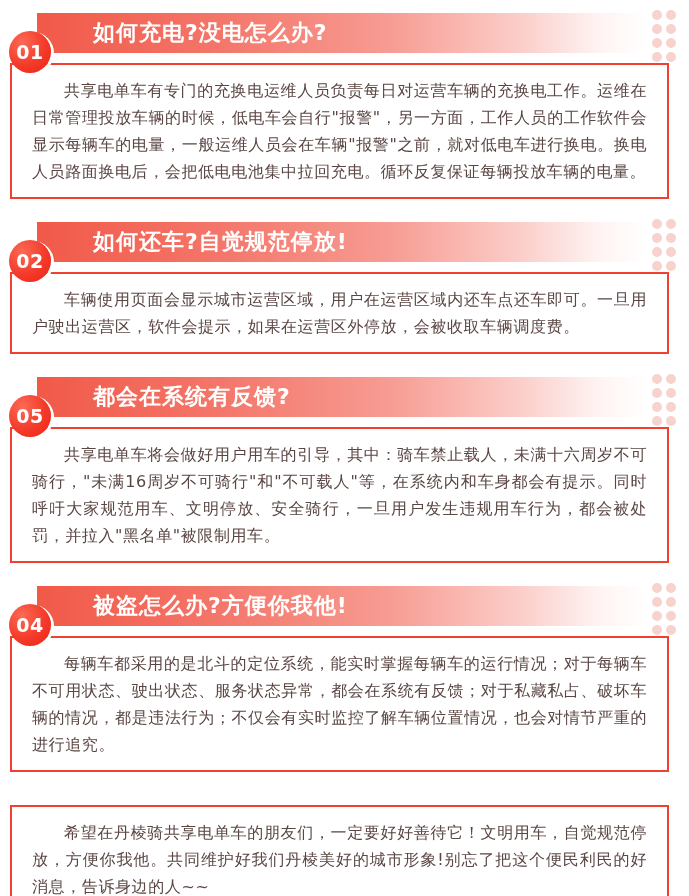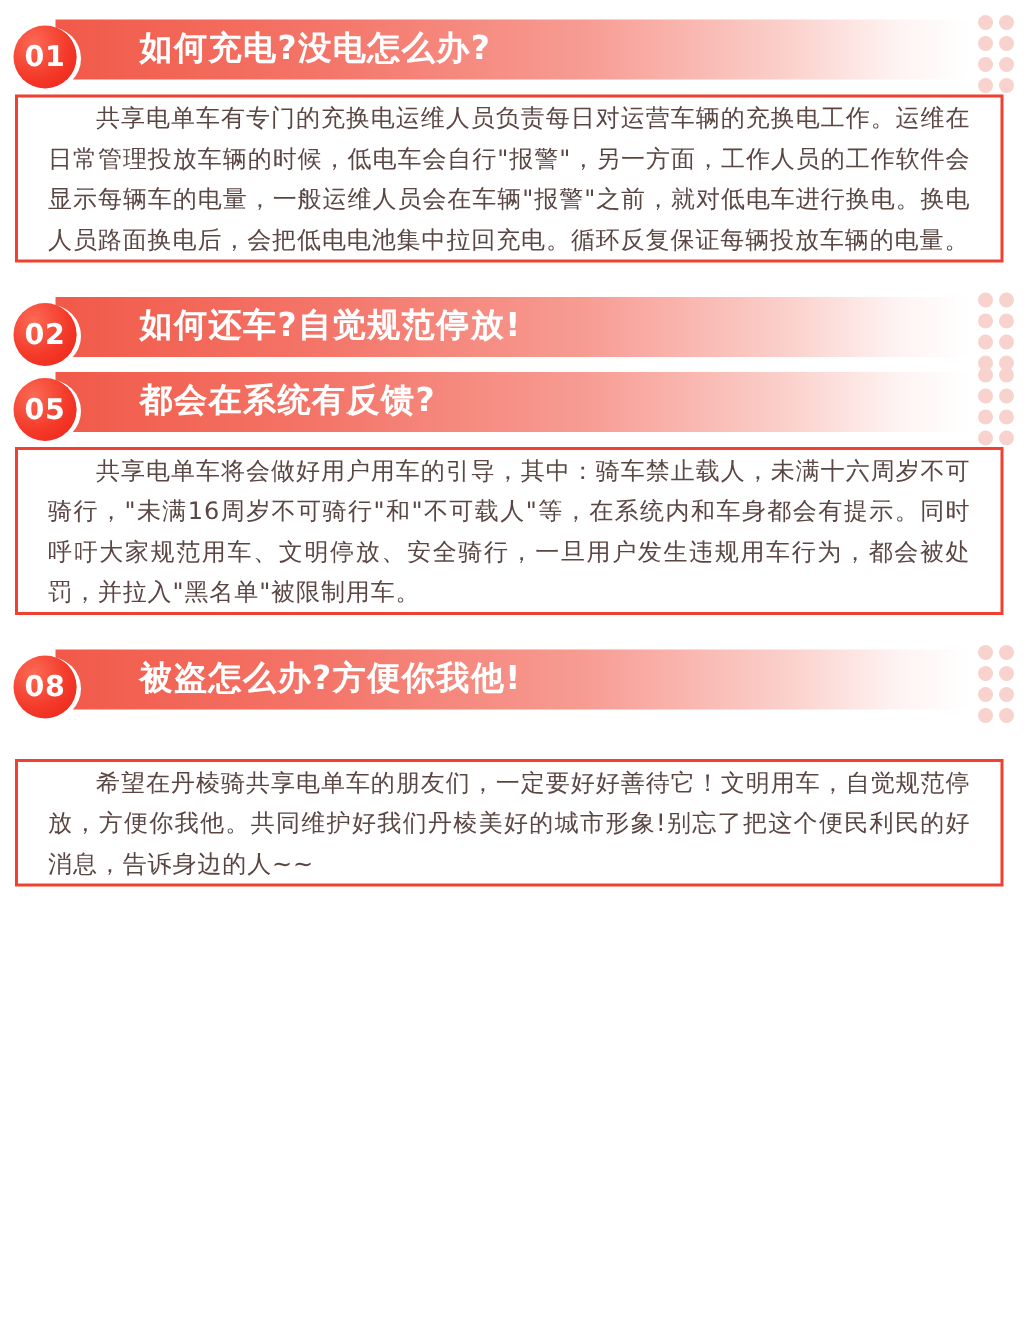--- a/index.html
+++ b/index.html
@@ -45,21 +45,21 @@
     line-height: 40px;
     font-size: 22px;
     font-weight: bold;
     color: #ffffff;
     letter-spacing: 1px;
     white-space: nowrap;
   }
   .badge {
     position: absolute;
     left: -1px;
-    top: 4px;
+    top: 18px;
     width: 42px;
     height: 42px;
     border-radius: 50%;
     background: radial-gradient(circle at 32% 28%, #fb6a55 0%, #f43a2a 55%, #ec2316 100%);
     box-shadow: 3px 1px 0 0 #ffffff;
     z-index: 2;
     display: flex;
     align-items: center;
     justify-content: center;
   }
@@ -84,21 +84,21 @@
     width: 10px;
     height: 10px;
     border-radius: 50%;
     background: #f8d2cd;
   }
   
   .content-box {
     margin: 0 20px 23px 10px;
     border: 2px solid #f0402f;
     background: #ffffff;
-    padding: 0 20px;
+    padding: 12px 20px;
   }
   .content-box p {
     margin: 0;
     font-size: 16px;
     line-height: 27px;
     color: #5a4643;
     letter-spacing: 0.6px;
     text-align: justify;
     text-indent: 2em;
   }
@@ -148,20 +148,23 @@
         <i></i>
           <i></i>
           <i></i>
           <i></i>
           <i></i>
           <i></i>
           <i></i>
           <i></i>
       </div>
     </div>
+    <div class="content-box">
+      <p>车辆使用页面会显示城市运营区域，用户在运营区域内还车点还车即可。一旦用户驶出运营区，软件会提示，如果在运营区外停放，会被收取车辆调度费。</p>
+    </div>
   </div>
 
   <div class="section">
     <div class="header-row">
       <div class="bar">
         <span class="title">都会在系统有反馈?</span>
       </div>
       <div class="badge">
         <span>05</span>
       </div>
@@ -180,32 +183,35 @@
       <p>共享电单车将会做好用户用车的引导，其中：骑车禁止载人，未满十六周岁不可骑行，"未满16周岁不可骑行"和"不可载人"等，在系统内和车身都会有提示。同时呼吁大家规范用车、文明停放、安全骑行，一旦用户发生违规用车行为，都会被处罚，并拉入"黑名单"被限制用车。</p>
     </div>
   </div>
 
   <div class="section">
     <div class="header-row">
       <div class="bar">
         <span class="title">被盗怎么办?方便你我他!</span>
       </div>
       <div class="badge">
-        <span>08</span>
-      </div>
-      <div class="dots">
-        <i></i>
-          <i></i>
-          <i></i>
-          <i></i>
-          <i></i>
-          <i></i>
-          <i></i>
-          <i></i>
-      </div>
+        <span>04</span>
+      </div>
+      <div class="dots">
+        <i></i>
+          <i></i>
+          <i></i>
+          <i></i>
+          <i></i>
+          <i></i>
+          <i></i>
+          <i></i>
+      </div>
+    </div>
+    <div class="content-box">
+      <p>每辆车都采用的是北斗的定位系统，能实时掌握每辆车的运行情况；对于每辆车不可用状态、驶出状态、服务状态异常，都会在系统有反馈；对于私藏私占、破坏车辆的情况，都是违法行为；不仅会有实时监控了解车辆位置情况，也会对情节严重的进行追究。</p>
     </div>
   </div>
 
   <div class="content-box final">
     <p>希望在丹棱骑共享电单车的朋友们，一定要好好善待它！文明用车，自觉规范停放，方便你我他。共同维护好我们丹棱美好的城市形象!别忘了把这个便民利民的好消息，告诉身边的人~~</p>
   </div>
 
 </div>
 
 </body></html>

